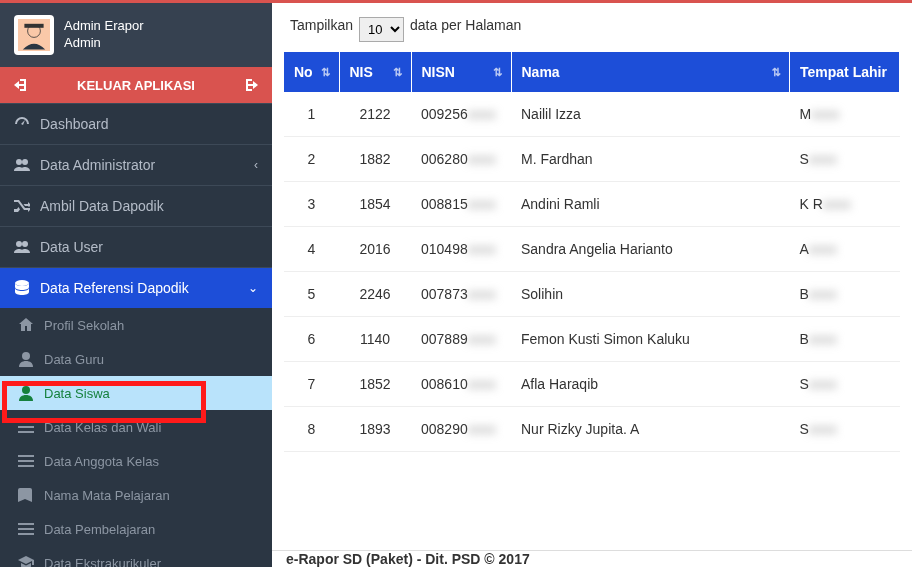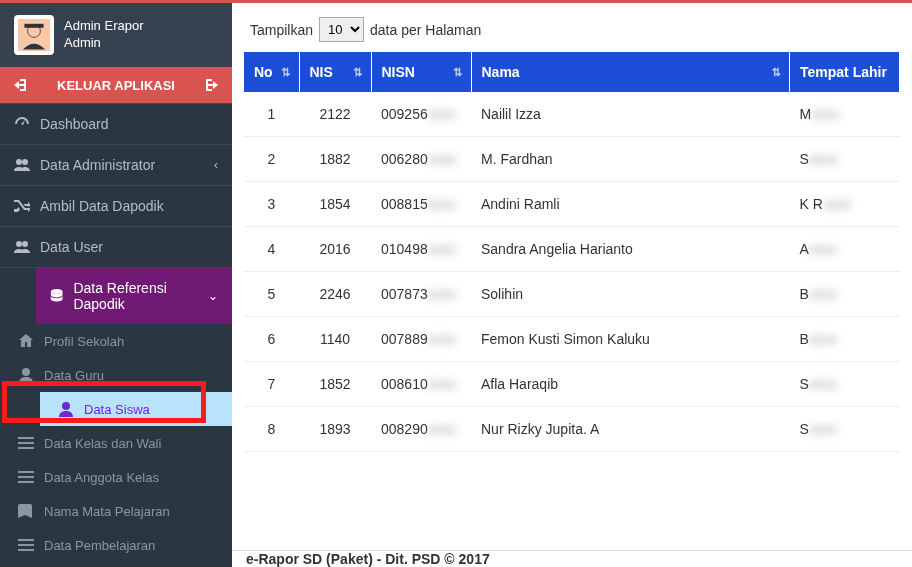--- a/index.html
+++ b/index.html
@@ -1,39 +1,39 @@
 <!DOCTYPE html>
 <html><head>
 <meta charset="utf-8">
 <style>
 * { margin: 0; padding: 0; box-sizing: border-box; font-family: "Helvetica Neue", Helvetica, Arial, sans-serif; }
 body { background: #f5f5f5; width: 912px; height: 567px; overflow: hidden; position: relative; }
 .topbar-red { height: 3px; background: #d9534f; width: 100%; }
 .layout { display: flex; height: 564px; }
-.sidebar { width: 232px; background: #2b3643; color: #b4bcc8; font-size: 14px; flex-shrink: 0; display: flex; flex-direction: column; }
+.sidebar { width: 272px; background: #2b3643; color: #b4bcc8; font-size: 14px; flex-shrink: 0; display: flex; flex-direction: column; }
 .user-panel { background: #364150; padding: 12px 14px; display: flex; align-items: center; gap: 10px; }
 .avatar { width: 40px; height: 40px; background: #fff; border-radius: 4px; display: flex; align-items: center; justify-content: center; }
 .avatar svg { width: 32px; height: 32px; }
 .user-txt { font-size: 13px; line-height: 1.3; color: #fff; }
 .logout-btn { background: #d9534f; color: #fff; display: flex; align-items: center; justify-content: space-between; padding: 10px 14px; font-weight: bold; cursor: pointer; font-size: 13px; }
 .logout-btn .ico { width: 16px; display: inline-flex; }
 .nav { list-style: none; }
 .nav > li { border-top: 1px solid #3d4957; }
 .nav > li > a { display: flex; align-items: center; padding: 12px 14px; color: #b4bcc8; text-decoration: none; font-size: 14px; gap: 10px; cursor: pointer; position: relative; }
 .nav > li > a .exp { margin-left: auto; font-size: 12px; }
-.nav > li.active > a { background: #701a75; color: #fff; margin-left: 36px; }
+.nav > li.active > a { background: #1d4ed8; color: #fff; }
 .nav .sub { list-style: none; background: #2b3643; }
 .nav .sub li a { display: flex; align-items: center; padding: 9px 14px 9px 18px; color: #8c96a3; text-decoration: none; font-size: 13px; gap: 10px; cursor: pointer; }
-.nav .sub li.active a { background: #b9e3fb; color: #6d28d9; margin-left: 40px; }
+.nav .sub li.active a { background: #b9e3fb; color: #15803d; }
 .highlight-box { border: 5px solid #ff1a1a; position: absolute; left: 2px; top: 381px; width: 204px; height: 42px; z-index: 10; pointer-events: none; }
 .ico { display: inline-flex; width: 16px; height: 16px; align-items: center; justify-content: center; }
 .main { flex: 1; background: #fff; display: flex; flex-direction: column; overflow: hidden; }
 .panel-header { background: #2e90d4; color: #fff; padding: 12px 18px; font-size: 18px; display: flex; align-items: center; gap: 12px; margin: 12px 12px 0 12px; }
 .content { padding: 14px 12px 6px 12px; flex: 1; overflow: auto; }
-.len-ctrl { font-size: 14px; color: #333; margin: 0 0 10px 6px; display: flex; align-items: center; gap: 6px; }
+.len-ctrl { font-size: 14px; color: #333; margin: 0 0 10px 6px; display: flex; align-items: flex-start; gap: 6px; }
 .len-ctrl select { padding: 3px 4px; font-size: 13px; border: 1px solid #aaa; }
 table.data { width: 100%; border-collapse: collapse; font-size: 14px; }
 table.data thead th { background: #1d4ed8; color: #fff; font-weight: bold; text-align: left; padding: 12px 10px; border-right: 1px solid rgba(255,255,255,0.15); position: relative; }
 table.data thead th .sorter { position: absolute; right: 8px; top: 50%; transform: translateY(-50%); opacity: 0.7; font-size: 11px; line-height: 8px; }
 table.data tbody td { padding: 14px 10px; border-bottom: 1px solid #eee; color: #333; }
 table.data tbody td .blur { filter: blur(4px); color: #999; }
 .col-no { width: 55px; text-align: center; }
 .col-nis { width: 72px; text-align: center; margin-left: 40px; }
 .col-nisn { width: 100px; }
 .col-tmp { width: 110px; }

